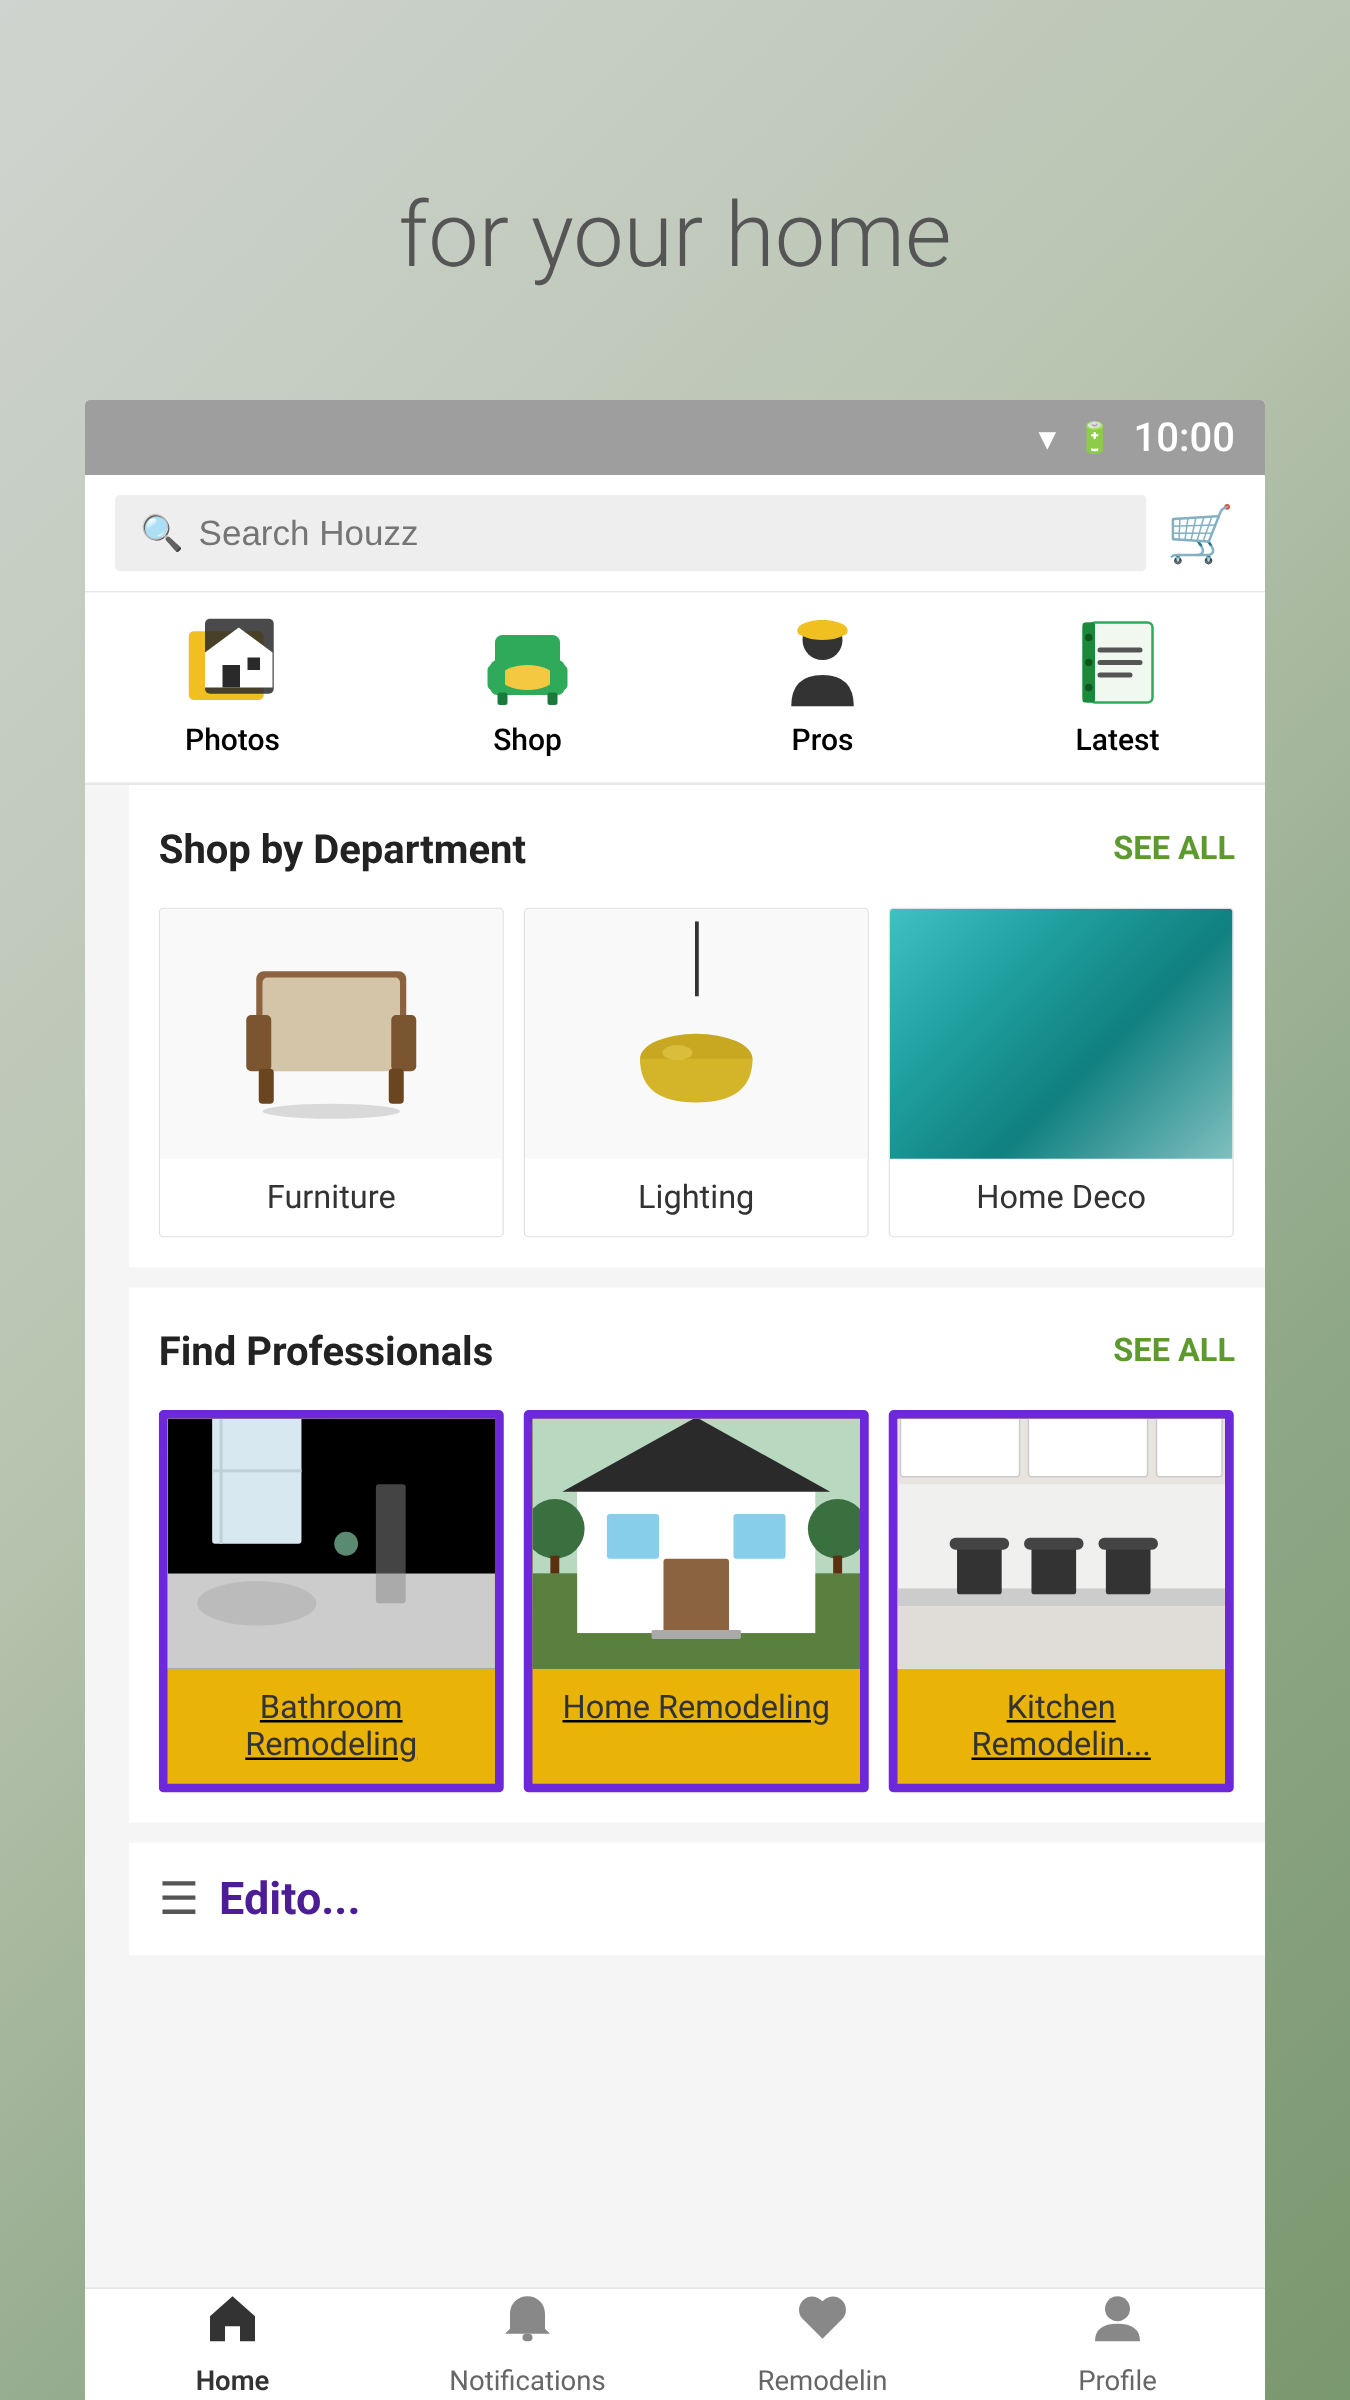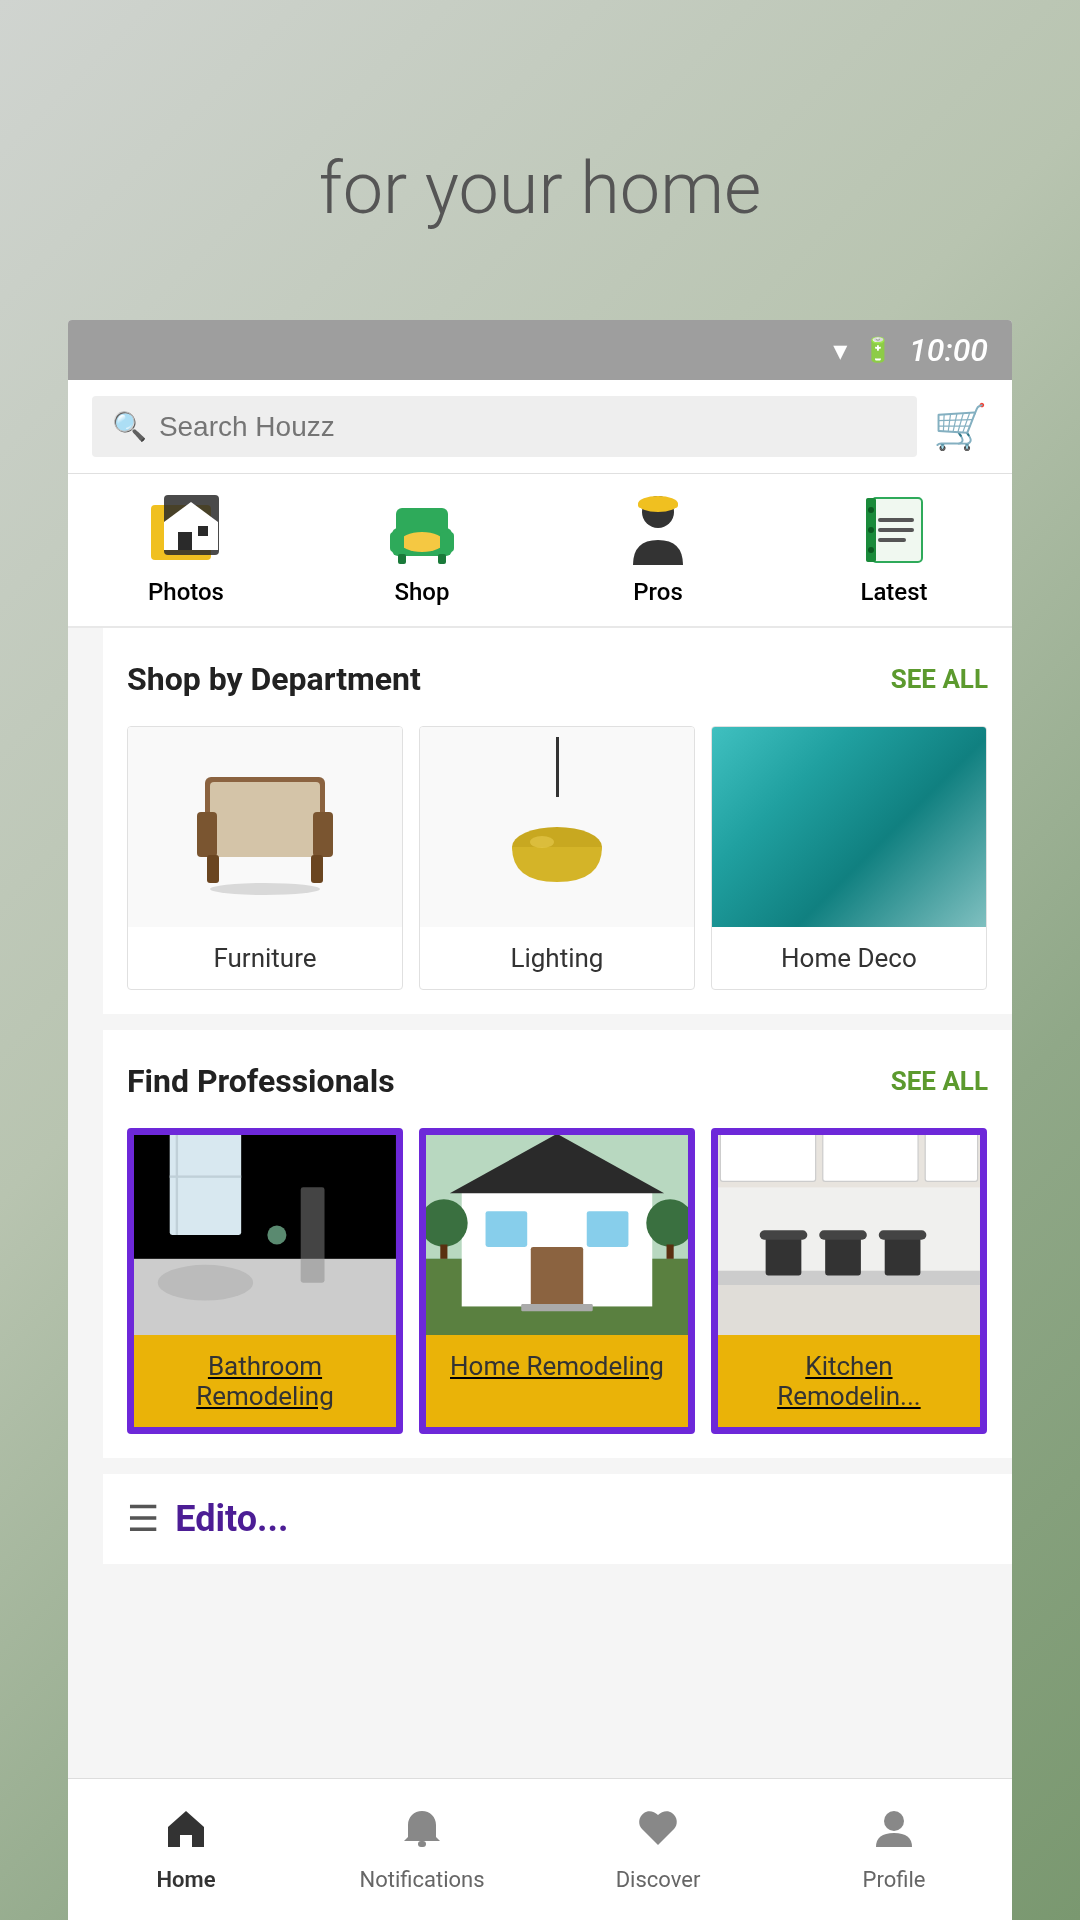--- a/index.html
+++ b/index.html
@@ -69,21 +69,20 @@
       font-size: 28px;
     }
     .status-bar .battery-icon {
       color: white;
       font-size: 24px;
     }
     .status-bar .time {
       color: white;
       font-size: 32px;
       font-weight: 500;
-      font-style: italic;
     }
 
     
     .top-bar {
       background: white;
       padding: 16px 24px;
       display: flex;
       align-items: center;
       gap: 16px;
       flex-shrink: 0;
@@ -252,21 +251,21 @@
       width: 100%;
       height: 200px;
       background: linear-gradient(135deg, #40c0c0 0%, #20a0a0 30%, #108080 60%, #80c0c0 100%);
     }
 
     
     .bottom-nav {
       background: white;
       border-top: 1px solid #ddd;
       display: flex;
-      height: 142px;
+      height: 90px;
       flex-shrink: 0;
     }
     .bottom-nav-item {
       flex: 1;
       display: flex;
       flex-direction: column;
       align-items: center;
       justify-content: center;
       gap: 6px;
       cursor: pointer;
@@ -586,21 +585,21 @@
       </span>
       <span class="nav-label">Notifications</span>
     </div>
 
     <div class="bottom-nav-item">
       <span class="nav-icon">
         <svg width="44" height="44" viewBox="0 0 44 44">
           <path d="M22,38 L6,22 C2,18 2,10 8,6 C12,3 18,4 22,8 C26,4 32,3 36,6 C42,10 42,18 38,22 Z" fill="#888"></path>
         </svg>
       </span>
-      <span class="nav-label">Discover</span>
+      <span class="nav-label">Remodelin</span>
     </div>
 
     <div class="bottom-nav-item">
       <span class="nav-icon">
         <svg width="44" height="44" viewBox="0 0 44 44">
           <circle cx="22" cy="14" r="10" fill="#888"></circle>
           <path d="M4,40 Q4,26 22,26 Q40,26 40,40 Z" fill="#888"></path>
         </svg>
       </span>
       <span class="nav-label">Profile</span>

